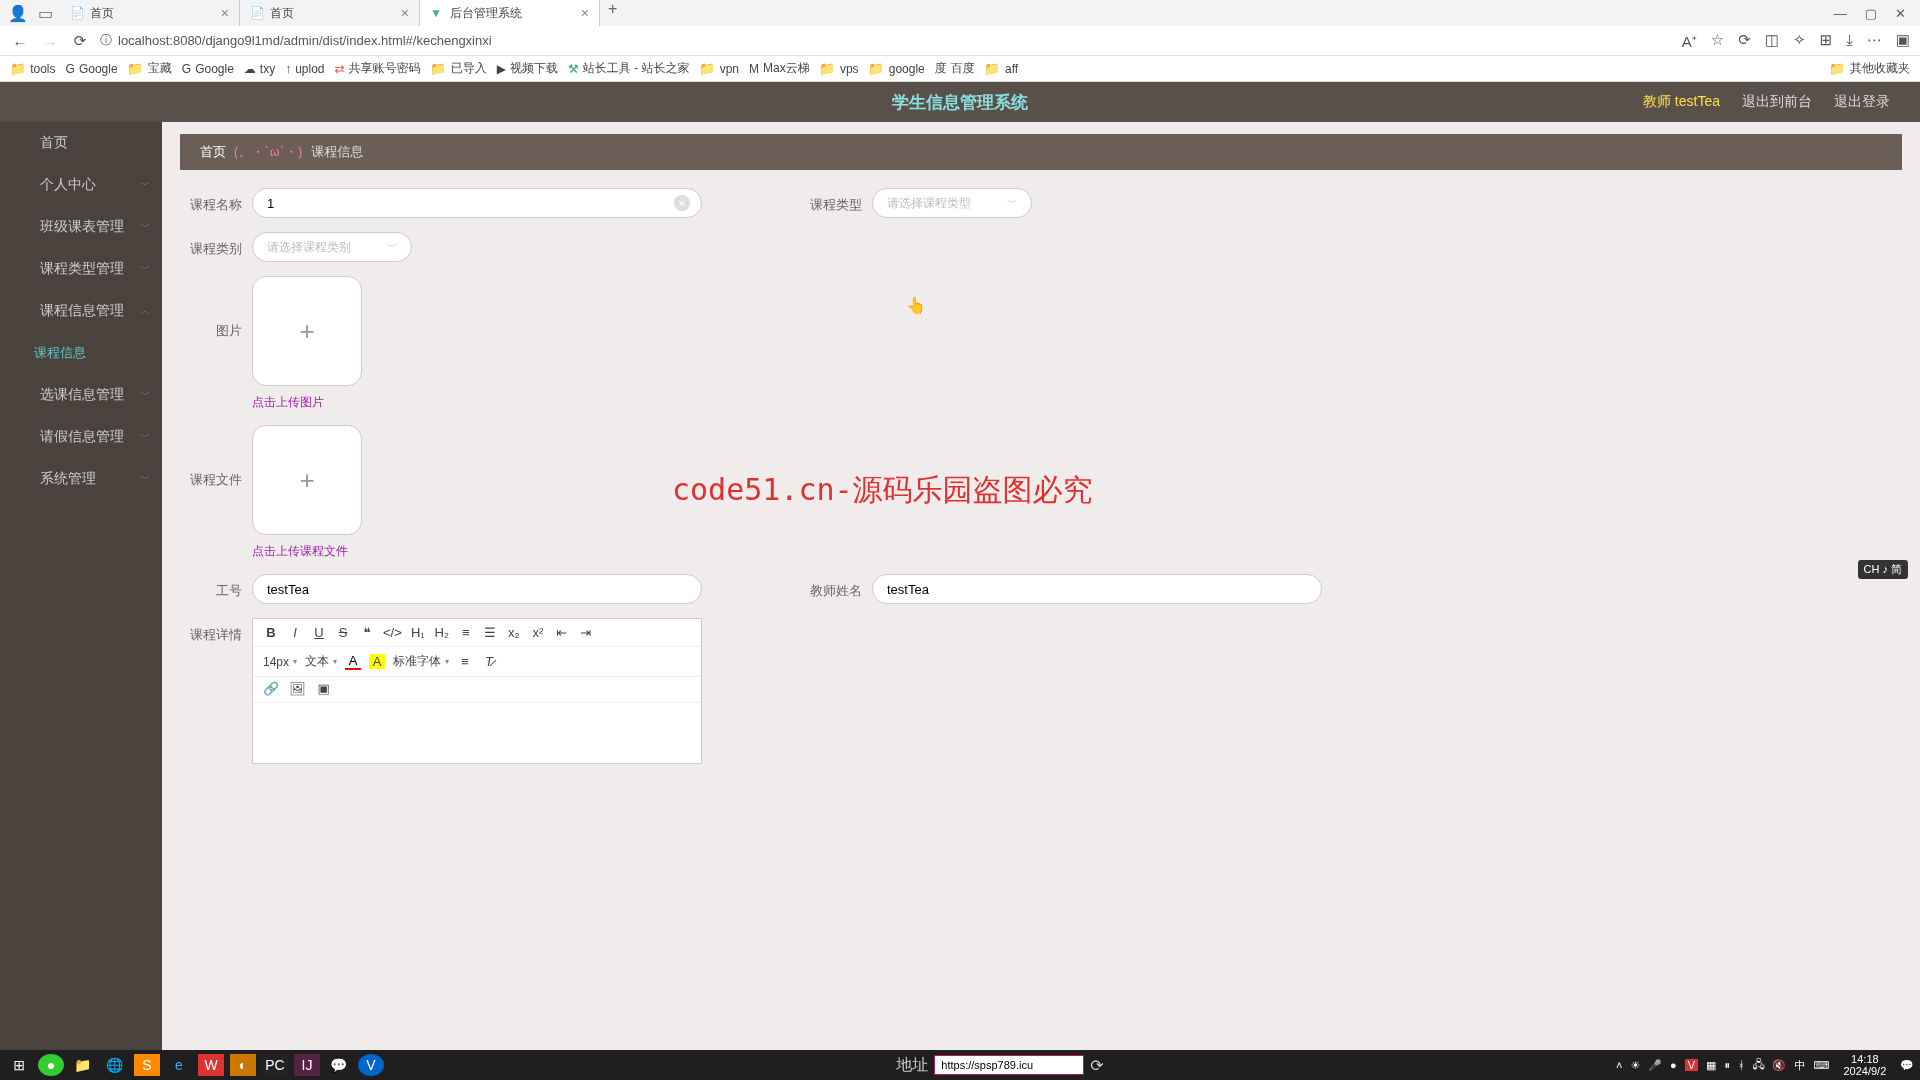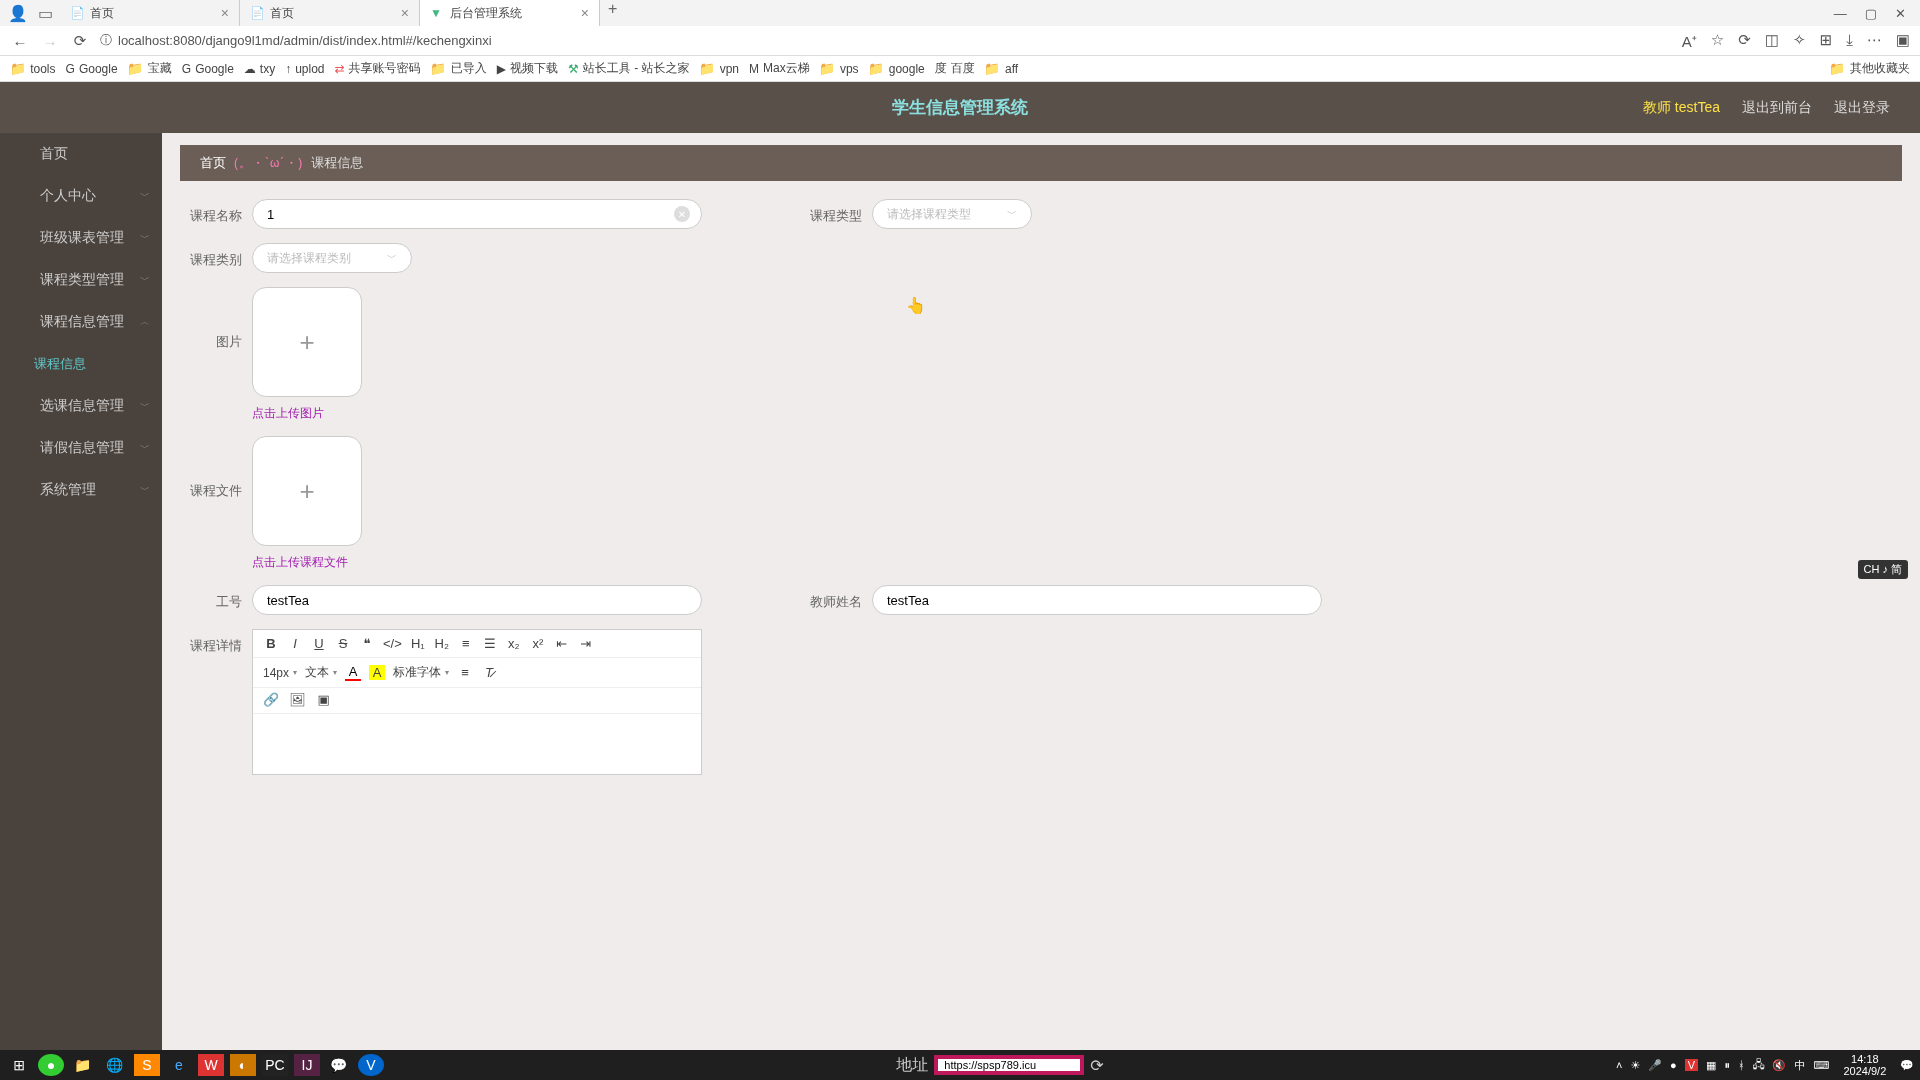--- a/index.html
+++ b/index.html
@@ -20,21 +20,21 @@
 .url-field { flex: 1; display: flex; align-items: center; gap: 6px; font-size: 13px; color: #555; }
 .url-lock { font-size: 12px; }
 .addr-icons { display: flex; gap: 14px; color: #555; font-size: 15px; }
 
 .bookmarks { height: 26px; background: #fff; display: flex; align-items: center; padding: 0 10px; gap: 10px; border-bottom: 1px solid #ddd; font-size: 12px; color: #444; }
 .bm { display: flex; align-items: center; gap: 4px; cursor: pointer; }
 .bm-folder { color: #e6b85c; font-size: 13px; }
 .bm-right { margin-left: auto; }
 
 
-.app-header { height: 51px; background: #5a504a; display: flex; align-items: center; color: #fff; position: relative; }
+.app-header { height: 40px; background: #5a504a; display: flex; align-items: center; color: #fff; position: relative; }
 .app-title { position: absolute; left: 50%; transform: translateX(-50%); font-size: 17px; font-weight: 700; color: #8be0e0; }
 .app-header-right { margin-left: auto; display: flex; gap: 22px; padding-right: 30px; font-size: 14px; }
 .hr-user { color: #fde047; }
 .hr-link { color: #ddd; cursor: pointer; }
 
 .app-body { display: flex; height: calc(1080px - 26px - 30px - 26px - 40px - 30px); }
 
 .sidebar { width: 162px; background: #4a423d; color: #ccc; font-size: 14px; }
 .side-item { height: 42px; display: flex; align-items: center; padding-left: 40px; cursor: pointer; position: relative; }
 .side-item.sub { padding-left: 34px; font-size: 13px; }
@@ -68,21 +68,21 @@
 .ed-sel .sa { font-size: 8px; color: #888; }
 .editor-toolbar2 { display: flex; gap: 10px; padding: 4px 10px 6px; border-bottom: 1px solid #eee; align-items: center; font-size: 13px; color: #444; }
 
 .watermark { position: absolute; left: 510px; top: 300px; font-size: 30px; color: #e03030; font-weight: 400; font-family: monospace; pointer-events: none; }
 
 
 .taskbar { position: absolute; bottom: 0; left: 0; right: 0; height: 30px; background: #1f1f1f; display: flex; align-items: center; padding: 0 6px; gap: 6px; }
 .tb-icon { width: 26px; height: 22px; display: flex; align-items: center; justify-content: center; font-size: 14px; color: #fff; cursor: pointer; }
 .tb-right { margin-left: auto; display: flex; align-items: center; gap: 8px; color: #fff; font-size: 11px; }
 .tb-addr { display: flex; align-items: center; gap: 6px; margin-left: auto; }
-.tb-addr-input { width: 150px; height: 20px; font-size: 11px; padding: 0 6px; background: #fff; border: 4px solid #be185d; }
+.tb-addr-input { width: 150px; height: 20px; font-size: 11px; padding: 0 6px; background: #fff; border: 1px solid #be185d; }
 .tb-clock { text-align: center; line-height: 1.1; padding: 0 6px; }
 .ime-badge { position: absolute; right: 12px; top: 560px; background: #333; color: #fff; font-size: 11px; padding: 2px 6px; border-radius: 3px; }
 
 .cursor-hand { position: absolute; left: 906px; top: 296px; font-size: 16px; pointer-events: none; z-index: 50; }
 </style>
 </head>
 <body>
 
 <div class="browser-top">
   <div style="width:60px;display:flex;gap:10px;padding-left:8px;">
@@ -365,20 +365,21 @@
             <div class="editor-toolbar2">
               <span class="ed-btn">🔗</span>
               <span class="ed-btn">🖼</span>
               <span class="ed-btn">▣</span>
             </div>
             <div style="height:60px;"></div>
           </div>
         </div>
       </div>
 
+      <div class="watermark">code51.cn-源码乐园盗图必究</div>
     </div>
   </div>
 </div>
 
 <div class="ime-badge">CH ♪ 简</div>
 <div class="cursor-hand">👆</div>
 
 <div class="taskbar">
   <span class="tb-icon">⊞</span>
   <span class="tb-icon" style="background:#3c3;border-radius:50%;">●</span>

